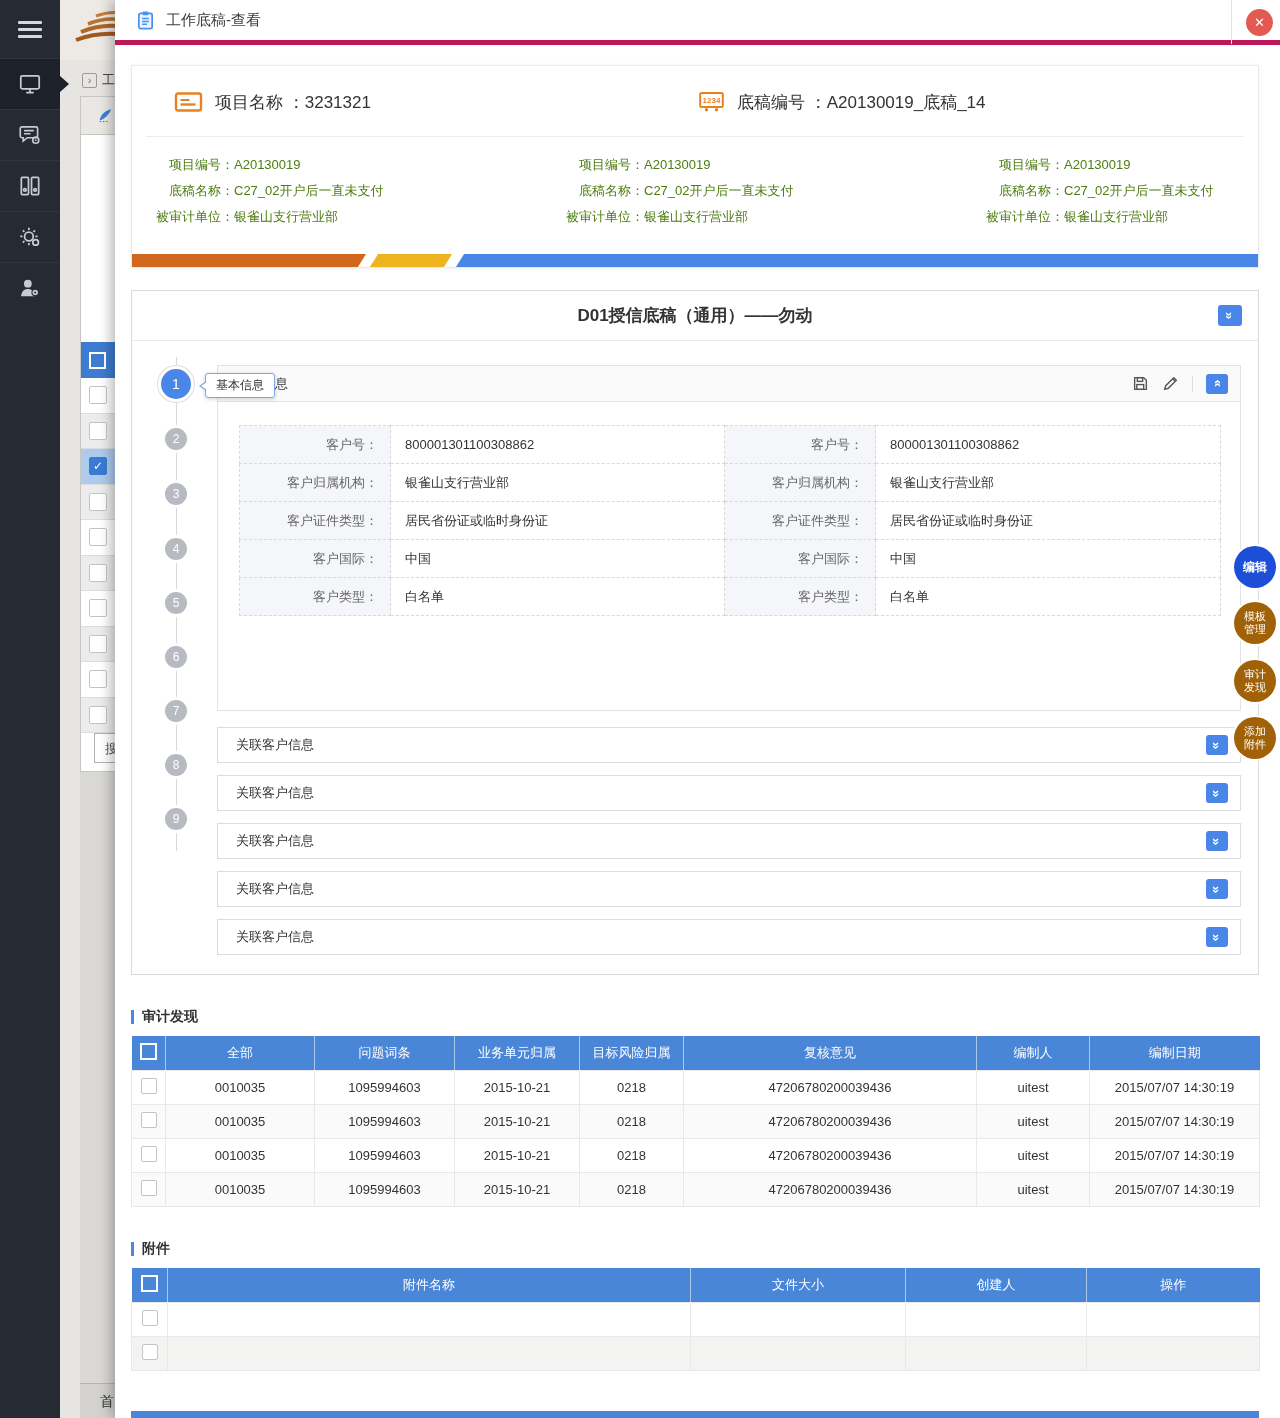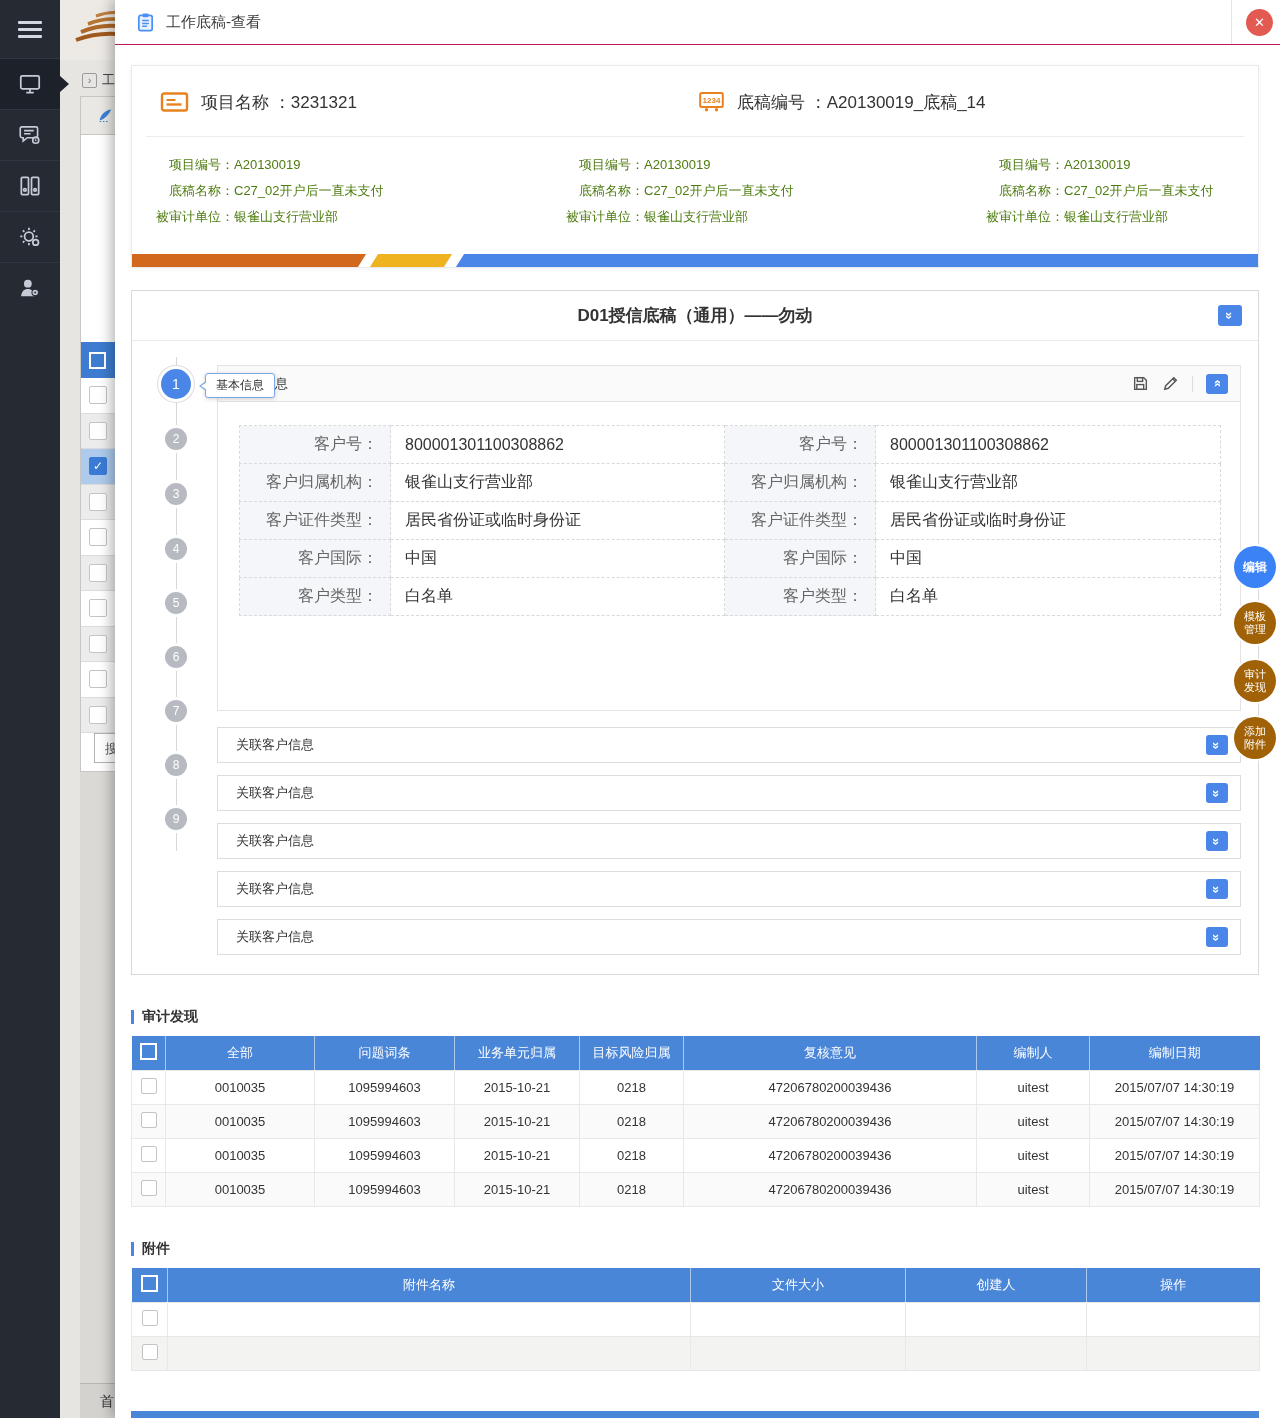--- a/index.html
+++ b/index.html
@@ -34,30 +34,30 @@
 .cb { display:inline-block; width:16px; height:16px; border:1px solid #c4c4c4; border-radius:2px; background:#fff; }
 .cb18 { width:18px; height:18px; }
 .cb.checked { background:#3a7bd5; border-color:#3a7bd5; color:#fff; text-align:center; font-size:12px; line-height:16px; font-weight:bold; }
 .cb-white { display:inline-block; width:17px; height:17px; border:2px solid #fff; background:transparent; }
 .bg-input { position:absolute; left:34px; top:733px; width:40px; height:30px; border:1px solid #b3b3b3; background:#fff; color:#555; font-size:13px; padding:6px 0 0 10px; overflow:hidden; white-space:nowrap; }
 .bg-lower { position:absolute; left:20px; right:0; top:772px; height:611px; background:#dbd9d6; }
 .bg-pager { position:absolute; left:20px; right:0; top:1383px; height:35px; background:#d3d2cf; border-top:1px solid #b5b5b3; font-size:14px; color:#333; padding:9px 0 0 20px; }
 
 #modal { position:absolute; left:115px; top:0; width:1165px; height:1418px; background:#fff;
   box-shadow:-4px 0 12px rgba(0,0,0,.28); z-index:10; }
-.m-titlebar { height:45px; border-bottom:1px solid #be185d; display:flex; align-items:center; padding-left:20px; position:relative; background:#fff; }
+.m-titlebar { height:45px; border-bottom:5px solid #be185d; display:flex; align-items:center; padding-left:20px; position:relative; background:#fff; }
 .m-title { font-size:15px; color:#3c3c3c; margin-left:10px; }
 .tb-sep { position:absolute; left:1116px; top:0; width:1px; height:44px; background:#e4e4e4; }
 .close-btn { position:absolute; right:7px; top:9px; width:27px; height:27px; border-radius:50%; background:#e25a52;
   color:#fff; display:flex; align-items:center; justify-content:center; font-size:13px; font-weight:bold; cursor:pointer; }
 
 .header-card { position:absolute; left:16px; top:65px; width:1128px; height:203px; background:#fff;
   border:1px solid #eaeaea; box-shadow:0 1px 5px rgba(0,0,0,.05); }
 .hc-field { position:absolute; top:24px; display:flex; align-items:center; gap:12px; font-size:17px; color:#333; }
-.hc-f1 { left:28px; } .hc-f2 { left:566px; }
+.hc-f1 { left:42px; } .hc-f2 { left:566px; }
 .hc-div { position:absolute; left:14px; right:14px; top:70px; height:1px; background:#ececec; }
 .hc-col { position:absolute; top:86px; line-height:26px; font-size:13px; color:#4d7c0f; }
 .hc-c1 { left:12px; } .hc-c2 { left:422px; } .hc-c3 { left:842px; }
 .hc-col .lbl { display:inline-block; width:90px; text-align:right; }
 .hc-stripe { position:absolute; left:0; right:0; bottom:0; height:13px; overflow:hidden; background:#fff; }
 .seg { position:absolute; top:0; height:13px; transform:skewX(-32deg); }
 .seg-o { left:-14px; width:244px; background:#d2681d; }
 .seg-y { left:242px; width:74px; background:#eeb31f; }
 .seg-b { left:328px; width:812px; background:#4a86e8; }
 
@@ -82,30 +82,30 @@
 .ph-actions { margin-left:auto; display:flex; align-items:center; gap:13px; }
 .ph-sep { width:1px; height:16px; background:#ddd; }
 .icon-btn { cursor:pointer; display:flex; align-items:center; }
 .tooltip { position:absolute; left:-13px; top:7px; background:#fff; border:1px solid #7da7e8; border-radius:3px;
   padding:3px 10px; font-size:12px; color:#333; box-shadow:0 1px 4px rgba(0,0,0,.18); z-index:3; white-space:nowrap; }
 .tooltip::before { content:""; position:absolute; left:-7px; top:7px; border-top:5px solid transparent;
   border-bottom:5px solid transparent; border-right:7px solid #7da7e8; }
 .tooltip::after { content:""; position:absolute; left:-5px; top:8px; border-top:4px solid transparent;
   border-bottom:4px solid transparent; border-right:6px solid #fff; }
 .binfo { position:absolute; left:21px; top:59px; width:981px; border-collapse:collapse; table-layout:fixed; }
-.binfo td { border:1px dashed #d9d9d9; height:38px; font-size:16px; }
+.binfo td { border:1px dashed #d9d9d9; height:38px; font-size:13px; }
 .binfo td.lbl { background:#f5f6f9; color:#666; text-align:right; padding-right:12px; }
 .binfo td.val { color:#333; padding-left:14px; }
 .rel-bar { position:absolute; left:85px; width:1024px; height:36px; border:1px solid #ddd; background:#fff;
   display:flex; align-items:center; padding:0 12px 0 18px; font-size:13px; color:#333; cursor:pointer; }
 .rel-bar .chev-btn { margin-left:auto; width:22px; height:20px; }
 
 .fab { position:absolute; left:1234px; width:42px; height:42px; border-radius:50%; color:#fff; z-index:60;
   display:flex; align-items:center; justify-content:center; text-align:center; cursor:pointer; box-shadow:0 0 0 2px #fff; }
-.fab.primary { background:#3b82f6; font-size:12px; font-weight:bold; }
+.fab.primary { background:#1d4ed8; font-size:12px; font-weight:bold; }
 .fab.gray { background:#a16207; font-size:11px;align-items:center; }
 .fab .wrap2 { display:inline-block; width:26px; line-height:13px; }
 
 .sec-label { position:absolute; left:16px; display:flex; align-items:center; font-size:14px; color:#333; font-weight:bold; }
 .sec-label::before { content:""; width:3px; height:14px; background:#4a86e8; margin-right:8px; }
 .data-table { position:absolute; left:16px; width:1128px; border-collapse:collapse; table-layout:fixed; background:#fff; font-size:13px; }
 .data-table thead th { background:#4a86d8; color:#fff; font-weight:normal; height:34px;
   border-right:1px solid rgba(255,255,255,.55); font-size:13px; }
 .data-table thead th:last-child { border-right:none; }
 .data-table tbody td { height:34px; text-align:center; border:1px solid #e8e8e8; color:#333; }

